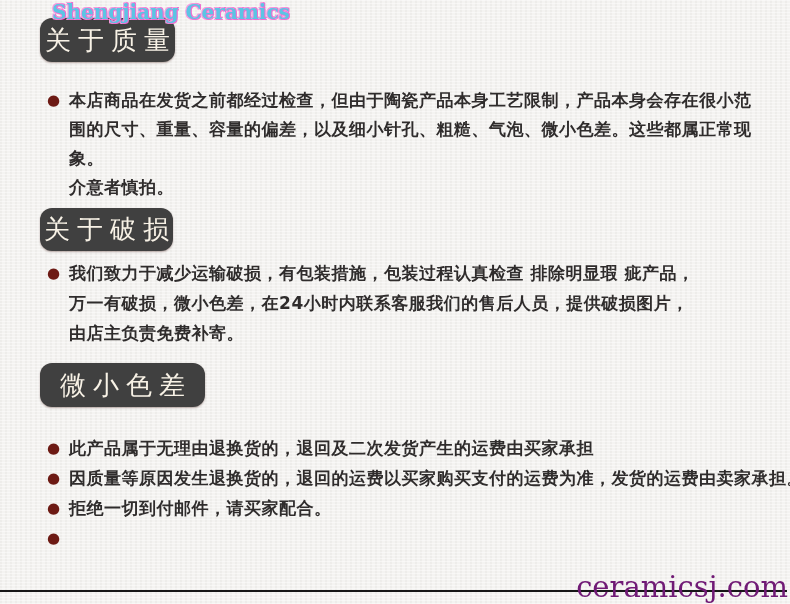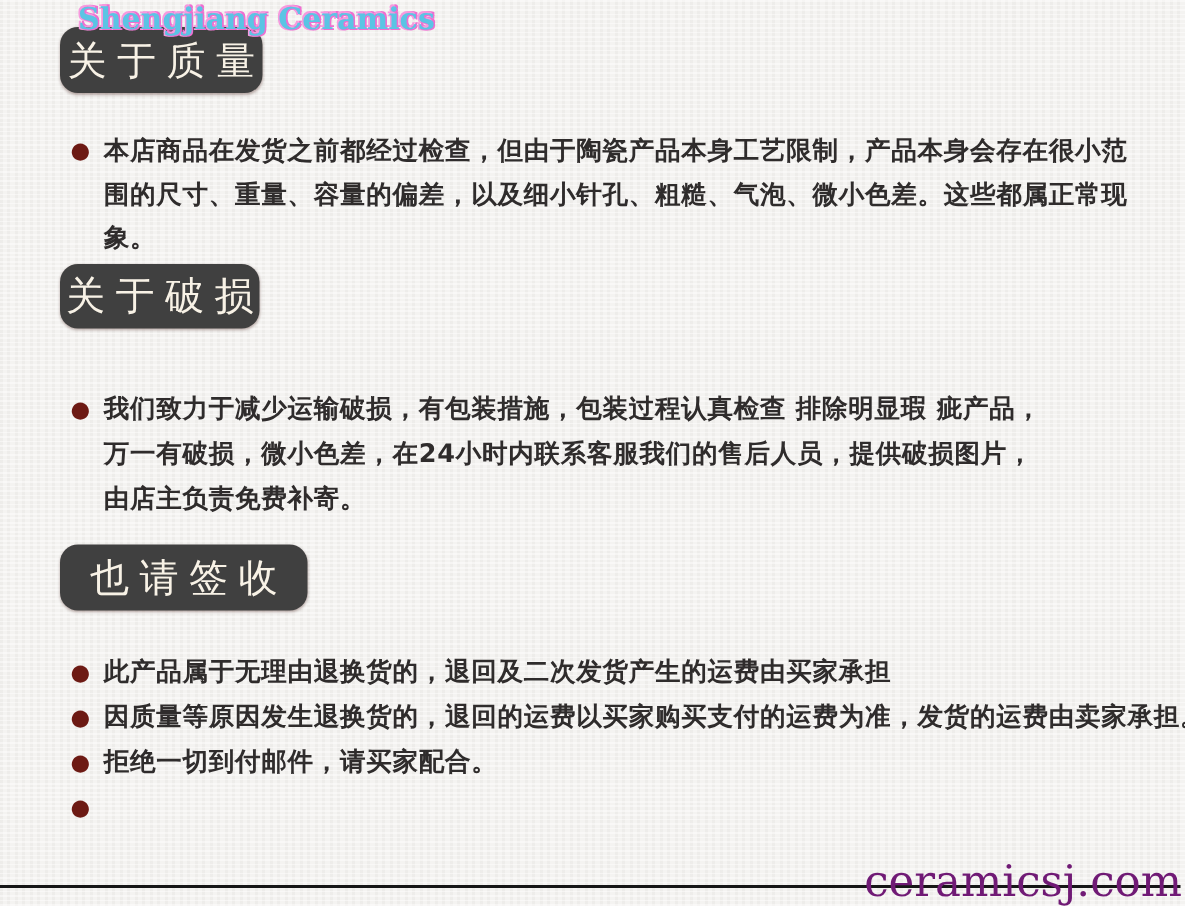--- a/index.html
+++ b/index.html
@@ -20,21 +20,21 @@
     color:#f8f2e6;
     border-radius:12px;
     font-family:"DejaVu Serif", serif;
     font-size:26px;
     letter-spacing:7px;
     display:flex; align-items:center; justify-content:center;
     box-shadow:0 1px 2px rgba(60,20,15,.35);
   }
   .banner span { margin-right:-7px; white-space:nowrap; }
   .b1 { left:40px; top:18px;  width:135px; height:44px; }
-  .b2 { left:40px; top:176px; width:133px; height:43px; }
+  .b2 { left:40px; top:208px; width:133px; height:43px; }
   .b3 { left:40px; top:363px; width:165px; height:44px; }
 
   
   .para {
     position:absolute; left:47px;
     display:flex; align-items:flex-start; gap:9px;
   }
   .bullet {
     color:#6d1a14; font-size:15px; flex:0 0 auto;
   }
@@ -98,21 +98,21 @@
 </div>
 
 <div class="para p2">
   <span class="bullet">●</span>
   <span class="ptext">我们致力于减少运输破损，有包装措施，包装过程认真检查 排除明显瑕 疵产品，
 万一有破损，微小色差，在24小时内联系客服我们的售后人员，提供破损图片，
 由店主负责免费补寄。</span>
 </div>
 
 <div class="banner b3">
-  <span>也请签收</span>
+  <span>微小色差</span>
 </div>
 
 <div class="bullet-list">
   <div class="bullet-row">
     <span class="bullet">●</span>
     <span class="ptext">此产品属于无理由退换货的，退回及二次发货产生的运费由买家承担</span>
   </div>
   <div class="bullet-row">
     <span class="bullet">●</span>
     <span class="ptext">因质量等原因发生退换货的，退回的运费以买家购买支付的运费为准，发货的运费由卖家承担。</span>

